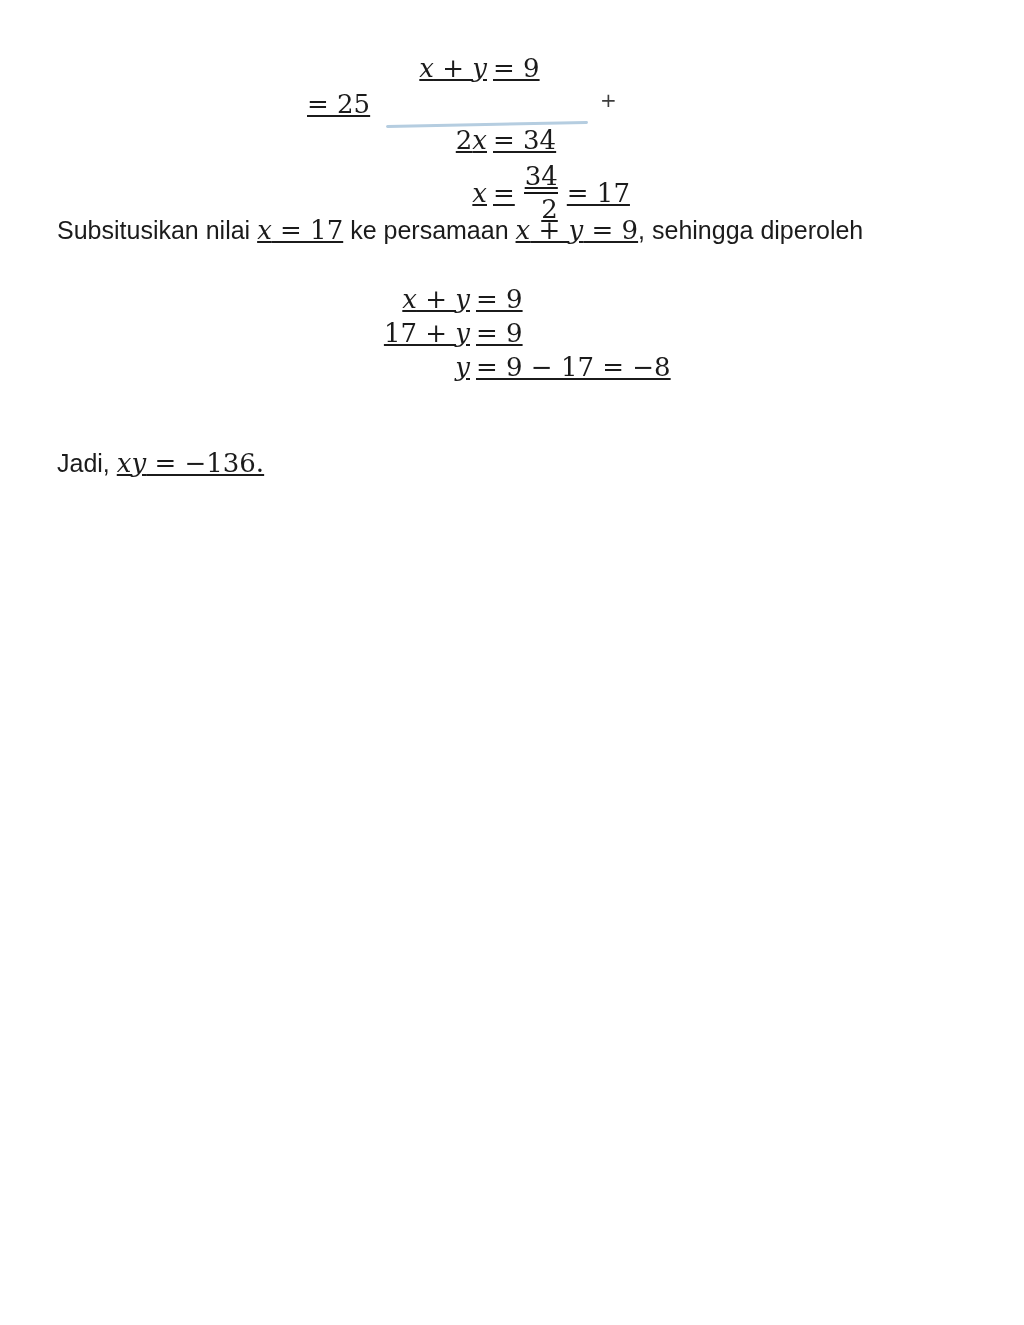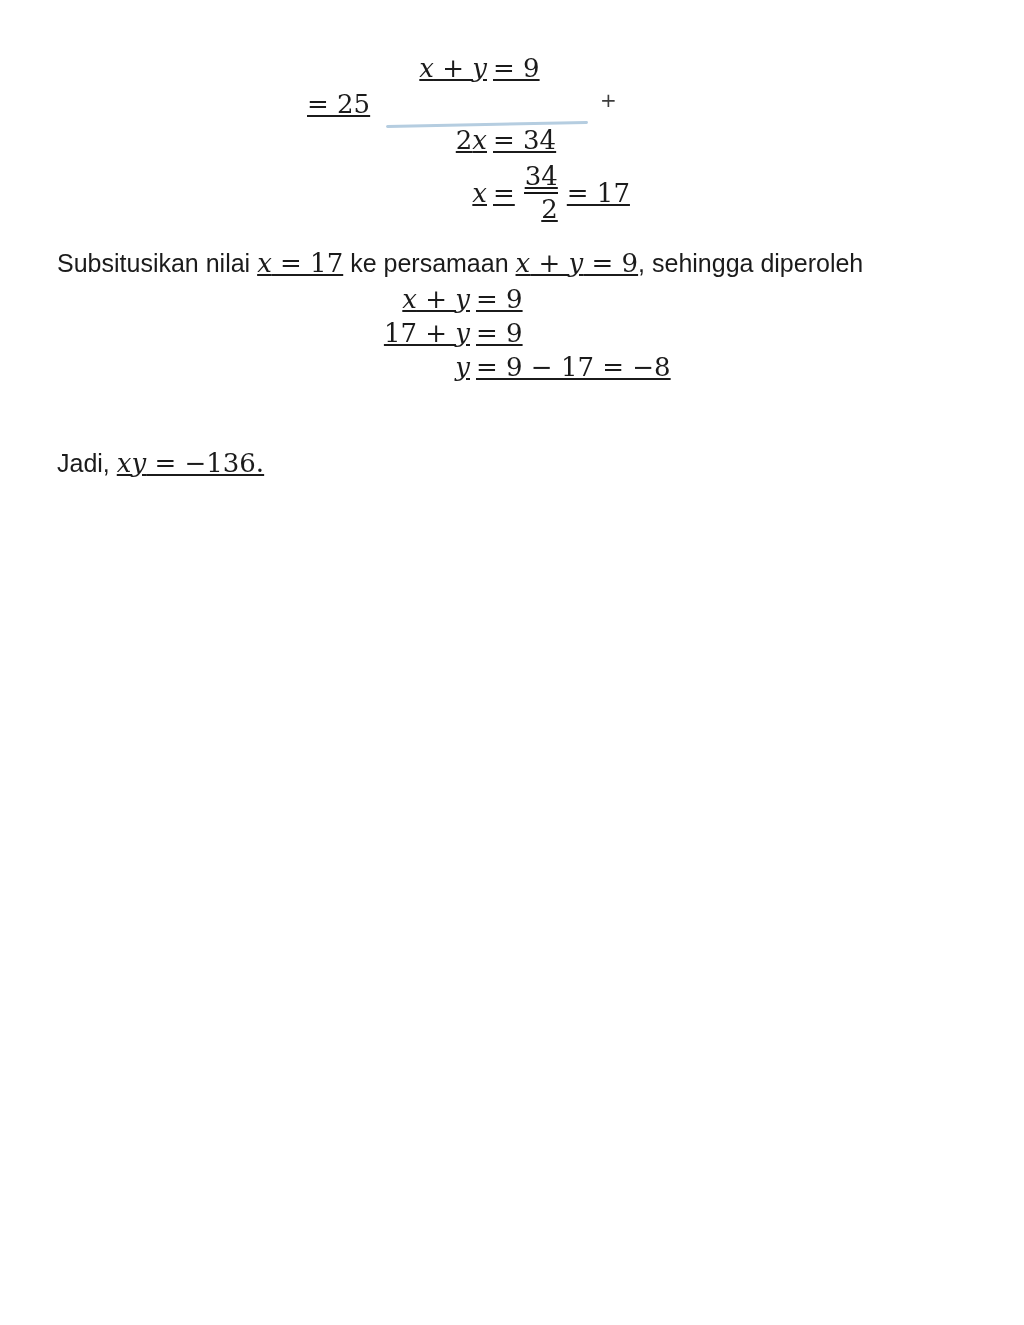--- a/index.html
+++ b/index.html
@@ -57,21 +57,21 @@
     color:#3d3d3d;
     font-family:"DejaVu Sans", sans-serif;
   }
 
   .para {
     position:absolute; margin:0;
     font-size:25px; line-height:34px;
     white-space:nowrap;
   }
   .mi { font-size:26px; }
-  .p1 { top:246px; left:57px; }
+  .p1 { top:213px; left:57px; }
   .p2 { top:396px; left:57px; }
   .p3 { top:446px; left:57px; }
 </style>
 </head>
 <body style="background: rgb(255, 255, 255);">
 
 <div class="page" style="color: rgb(27, 27, 27);">
 
   <section class="eq-block b1">
     <div class="row">

